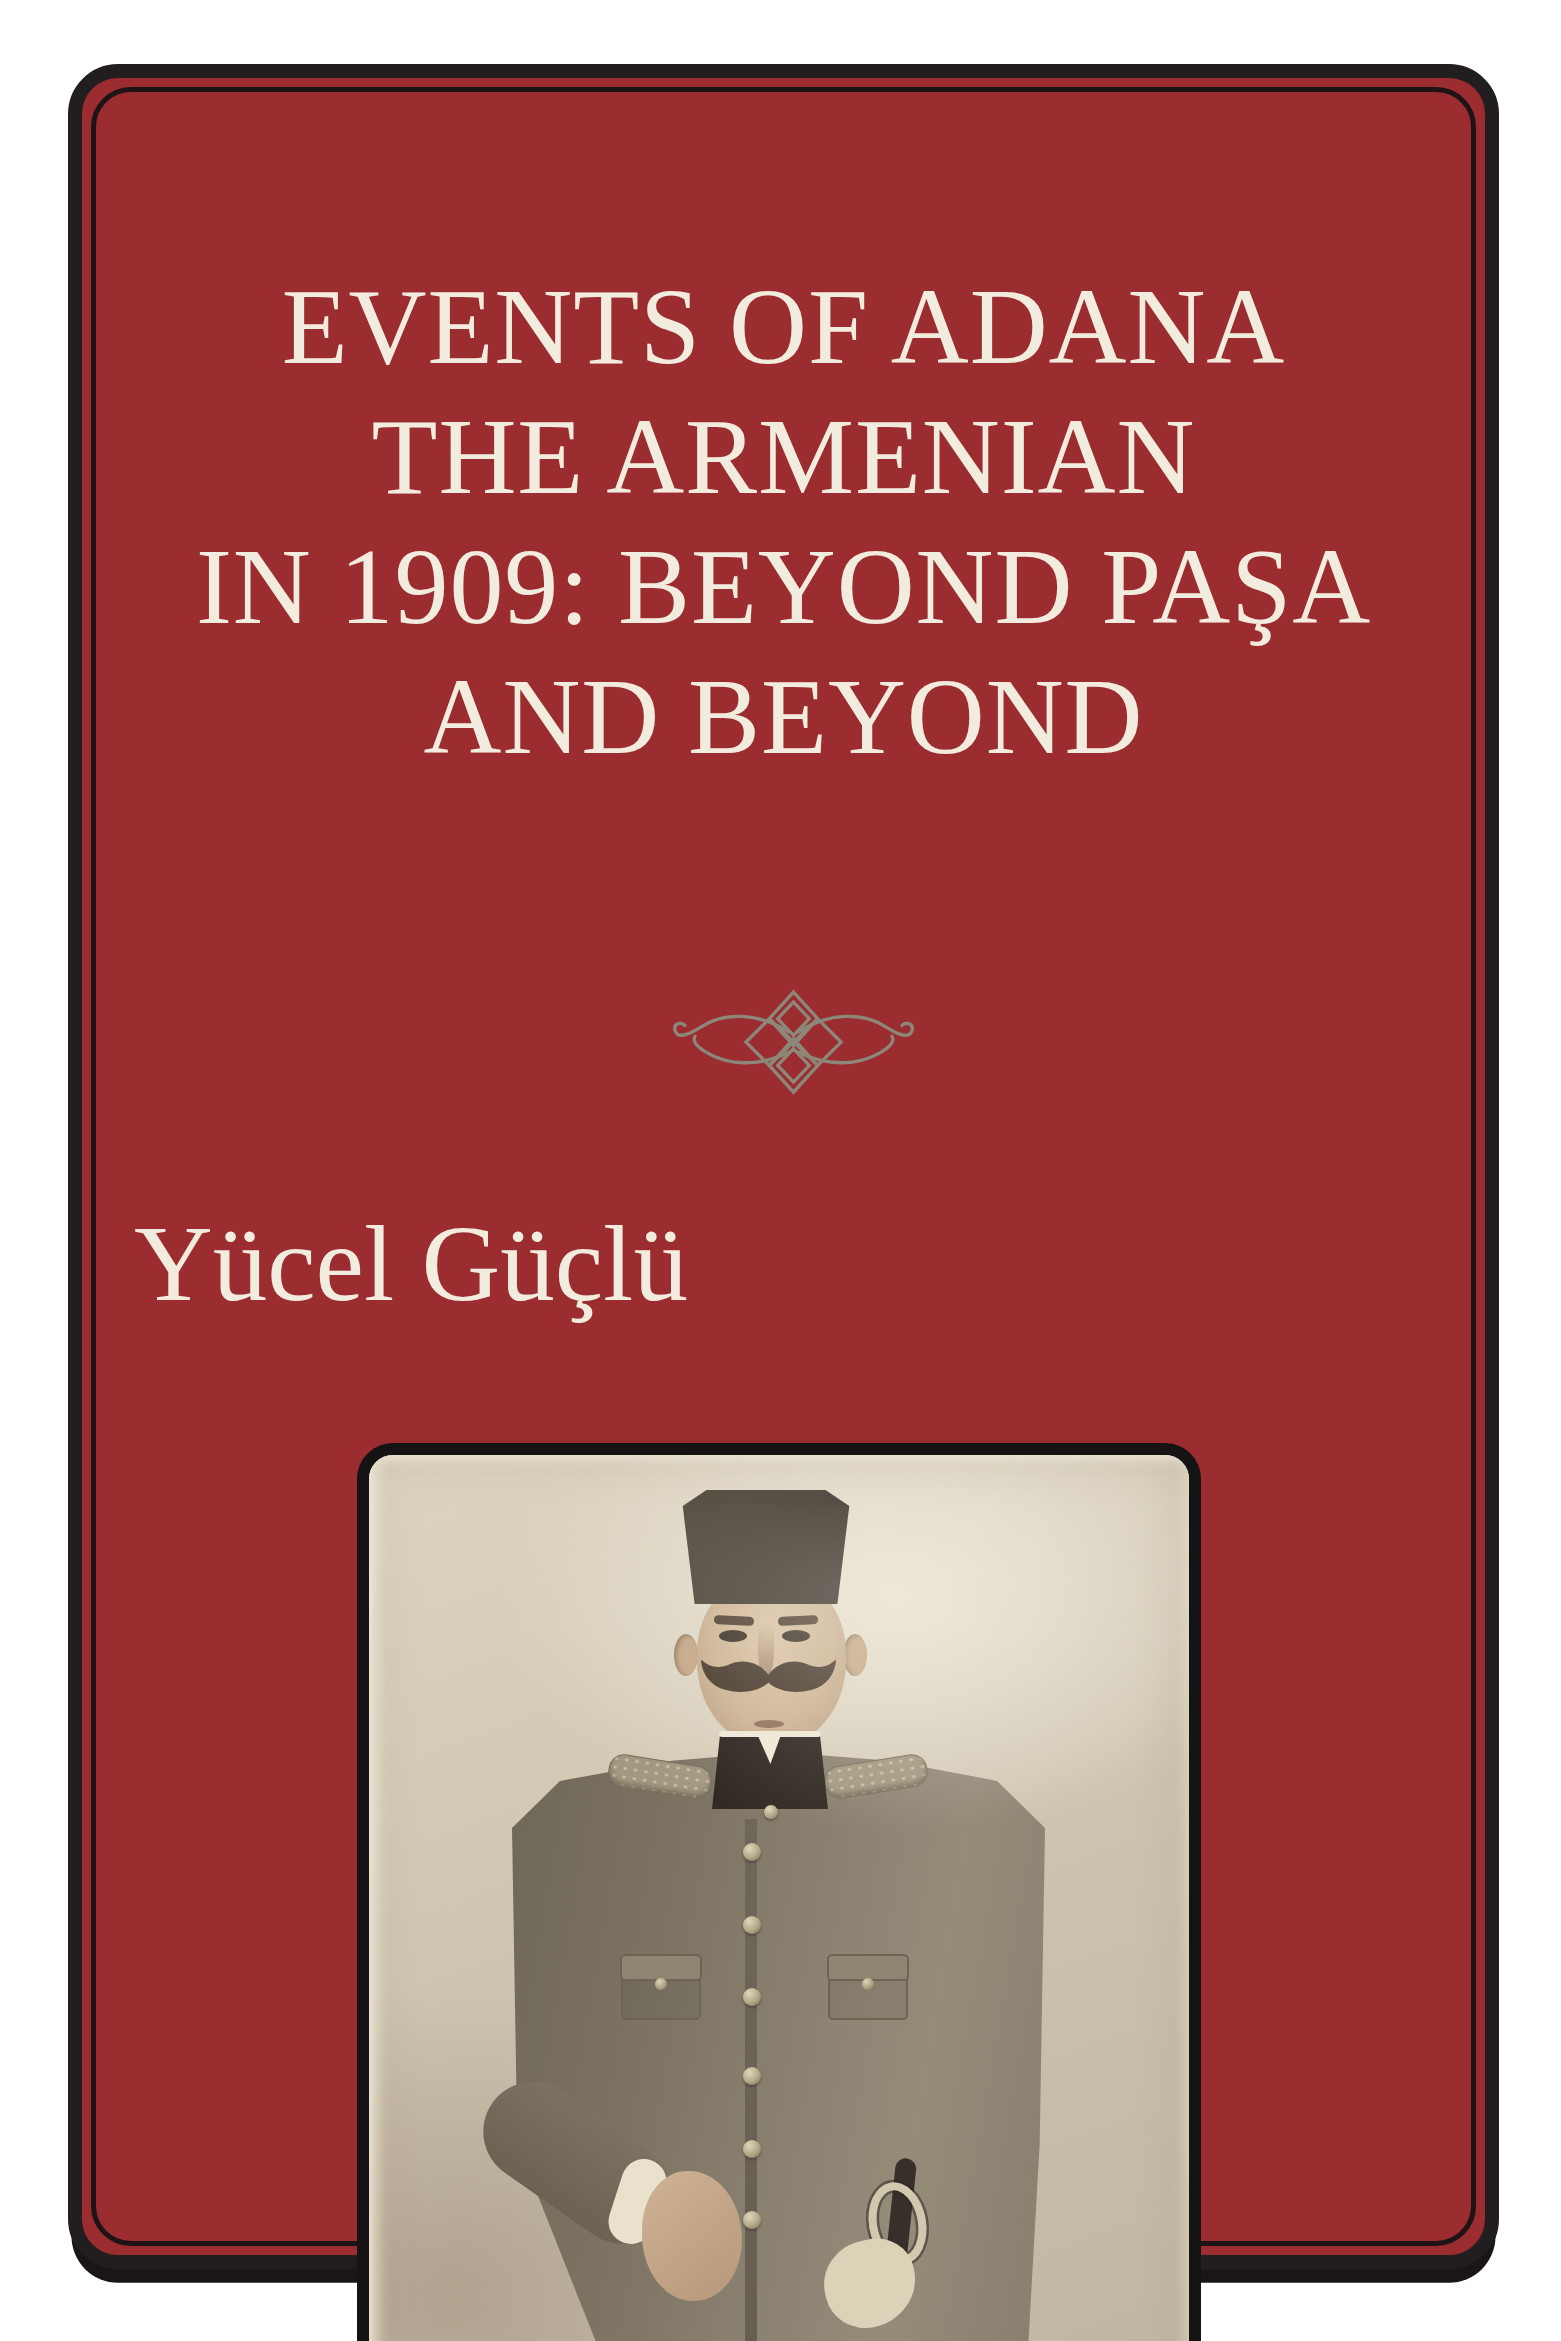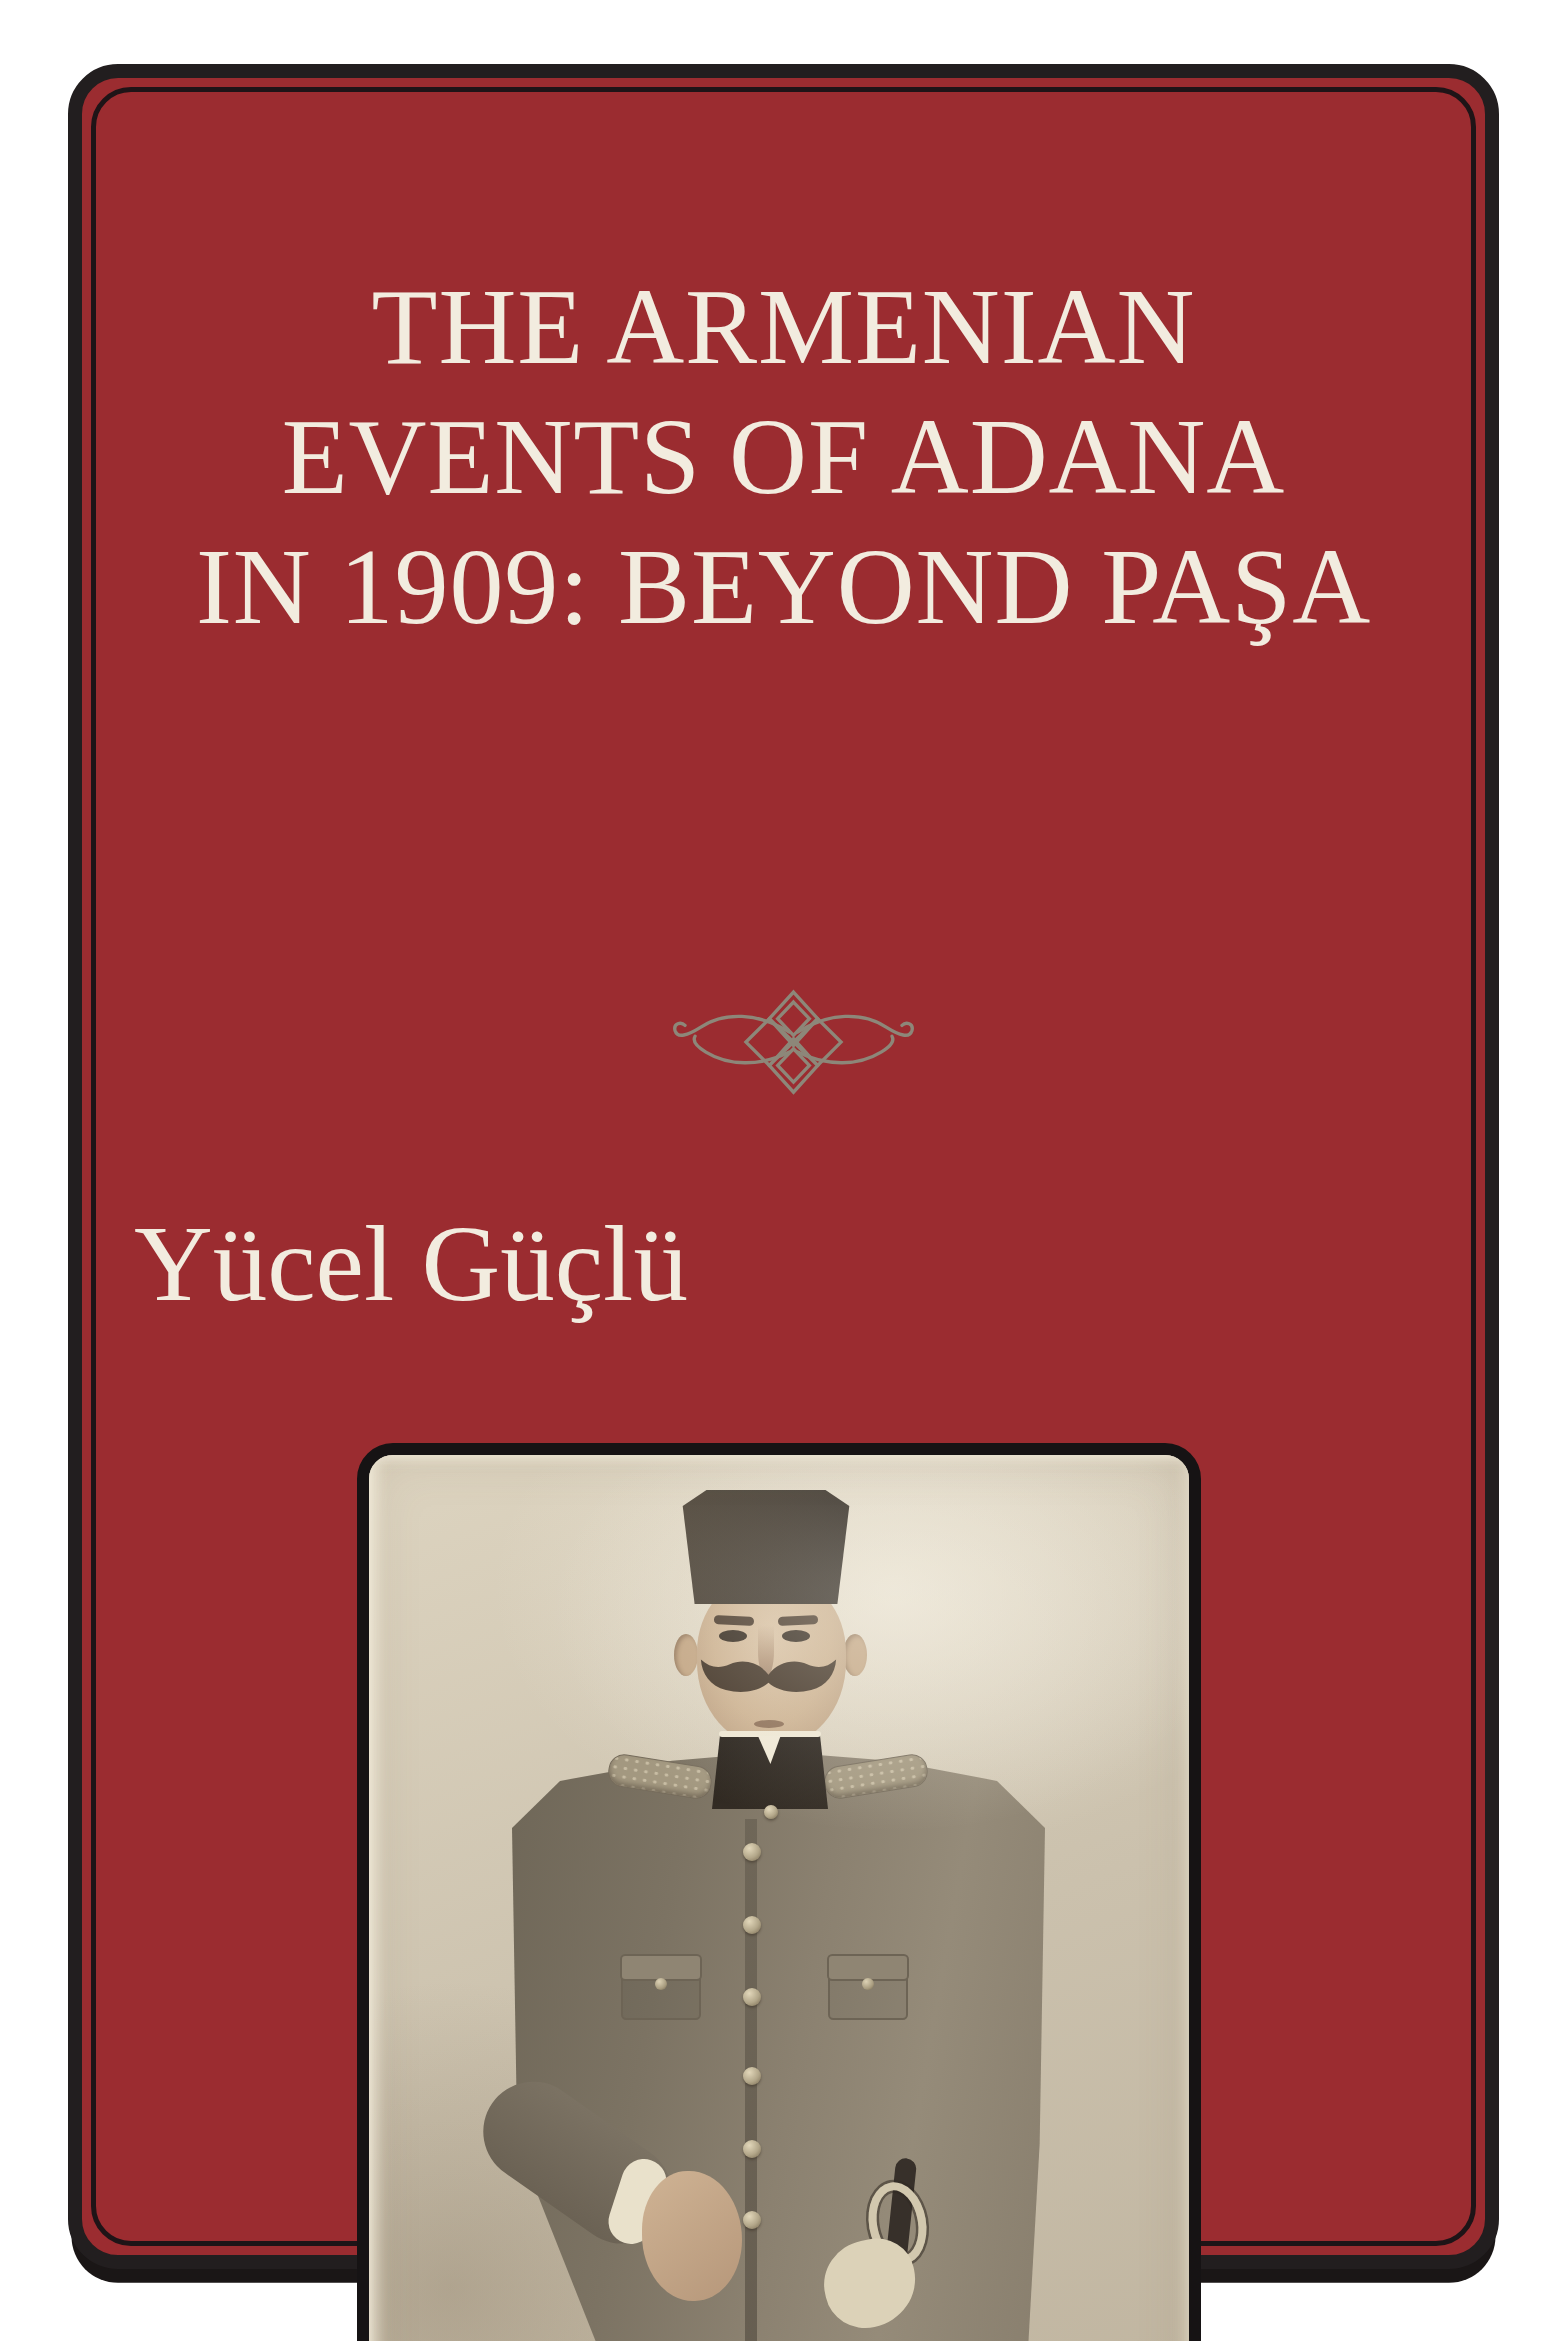--- a/index.html
+++ b/index.html
@@ -108,23 +108,24 @@
                inset -12px 0 15.6px -8.7px rgba(242,236,219,.6),
                inset 0 0 52px rgba(120,100,75,.18);}
 </style>
 </head>
 <body>
 
 <div class="cover">
   <div class="inner-line"></div>
 
   <div class="title-block">
+    <span class="title-line">EVENTS OF ADANA</span>
     <span class="title-line">THE ARMENIAN</span>
-    <span class="title-line">EVENTS OF ADANA</span>
     <span class="title-line">IN 1909: BEYOND PAŞA</span>
+    <span class="title-line">AND BEYOND</span>
   </div>
 
   <svg class="ornament" viewBox="0 0 310 145">
     <path d="M155,12 L184,44 L155,76 L126,44 Z"></path>
     <path d="M155,24 L174,44 L155,64 L136,44 Z"></path>
     <path d="M155,68 L184,100 L155,132 L126,100 Z"></path>
     <path d="M155,80 L174,100 L155,120 L136,100 Z"></path>
     <path d="M126,44 L155,72 L126,100 L98,72 Z"></path>
     <path d="M184,44 L155,72 L184,100 L212,72 Z"></path>
     <path d="M150,60 C112,36 72,36 44,54 C28,64 16,68 13,58 C11,50 20,47 25,52"></path>

